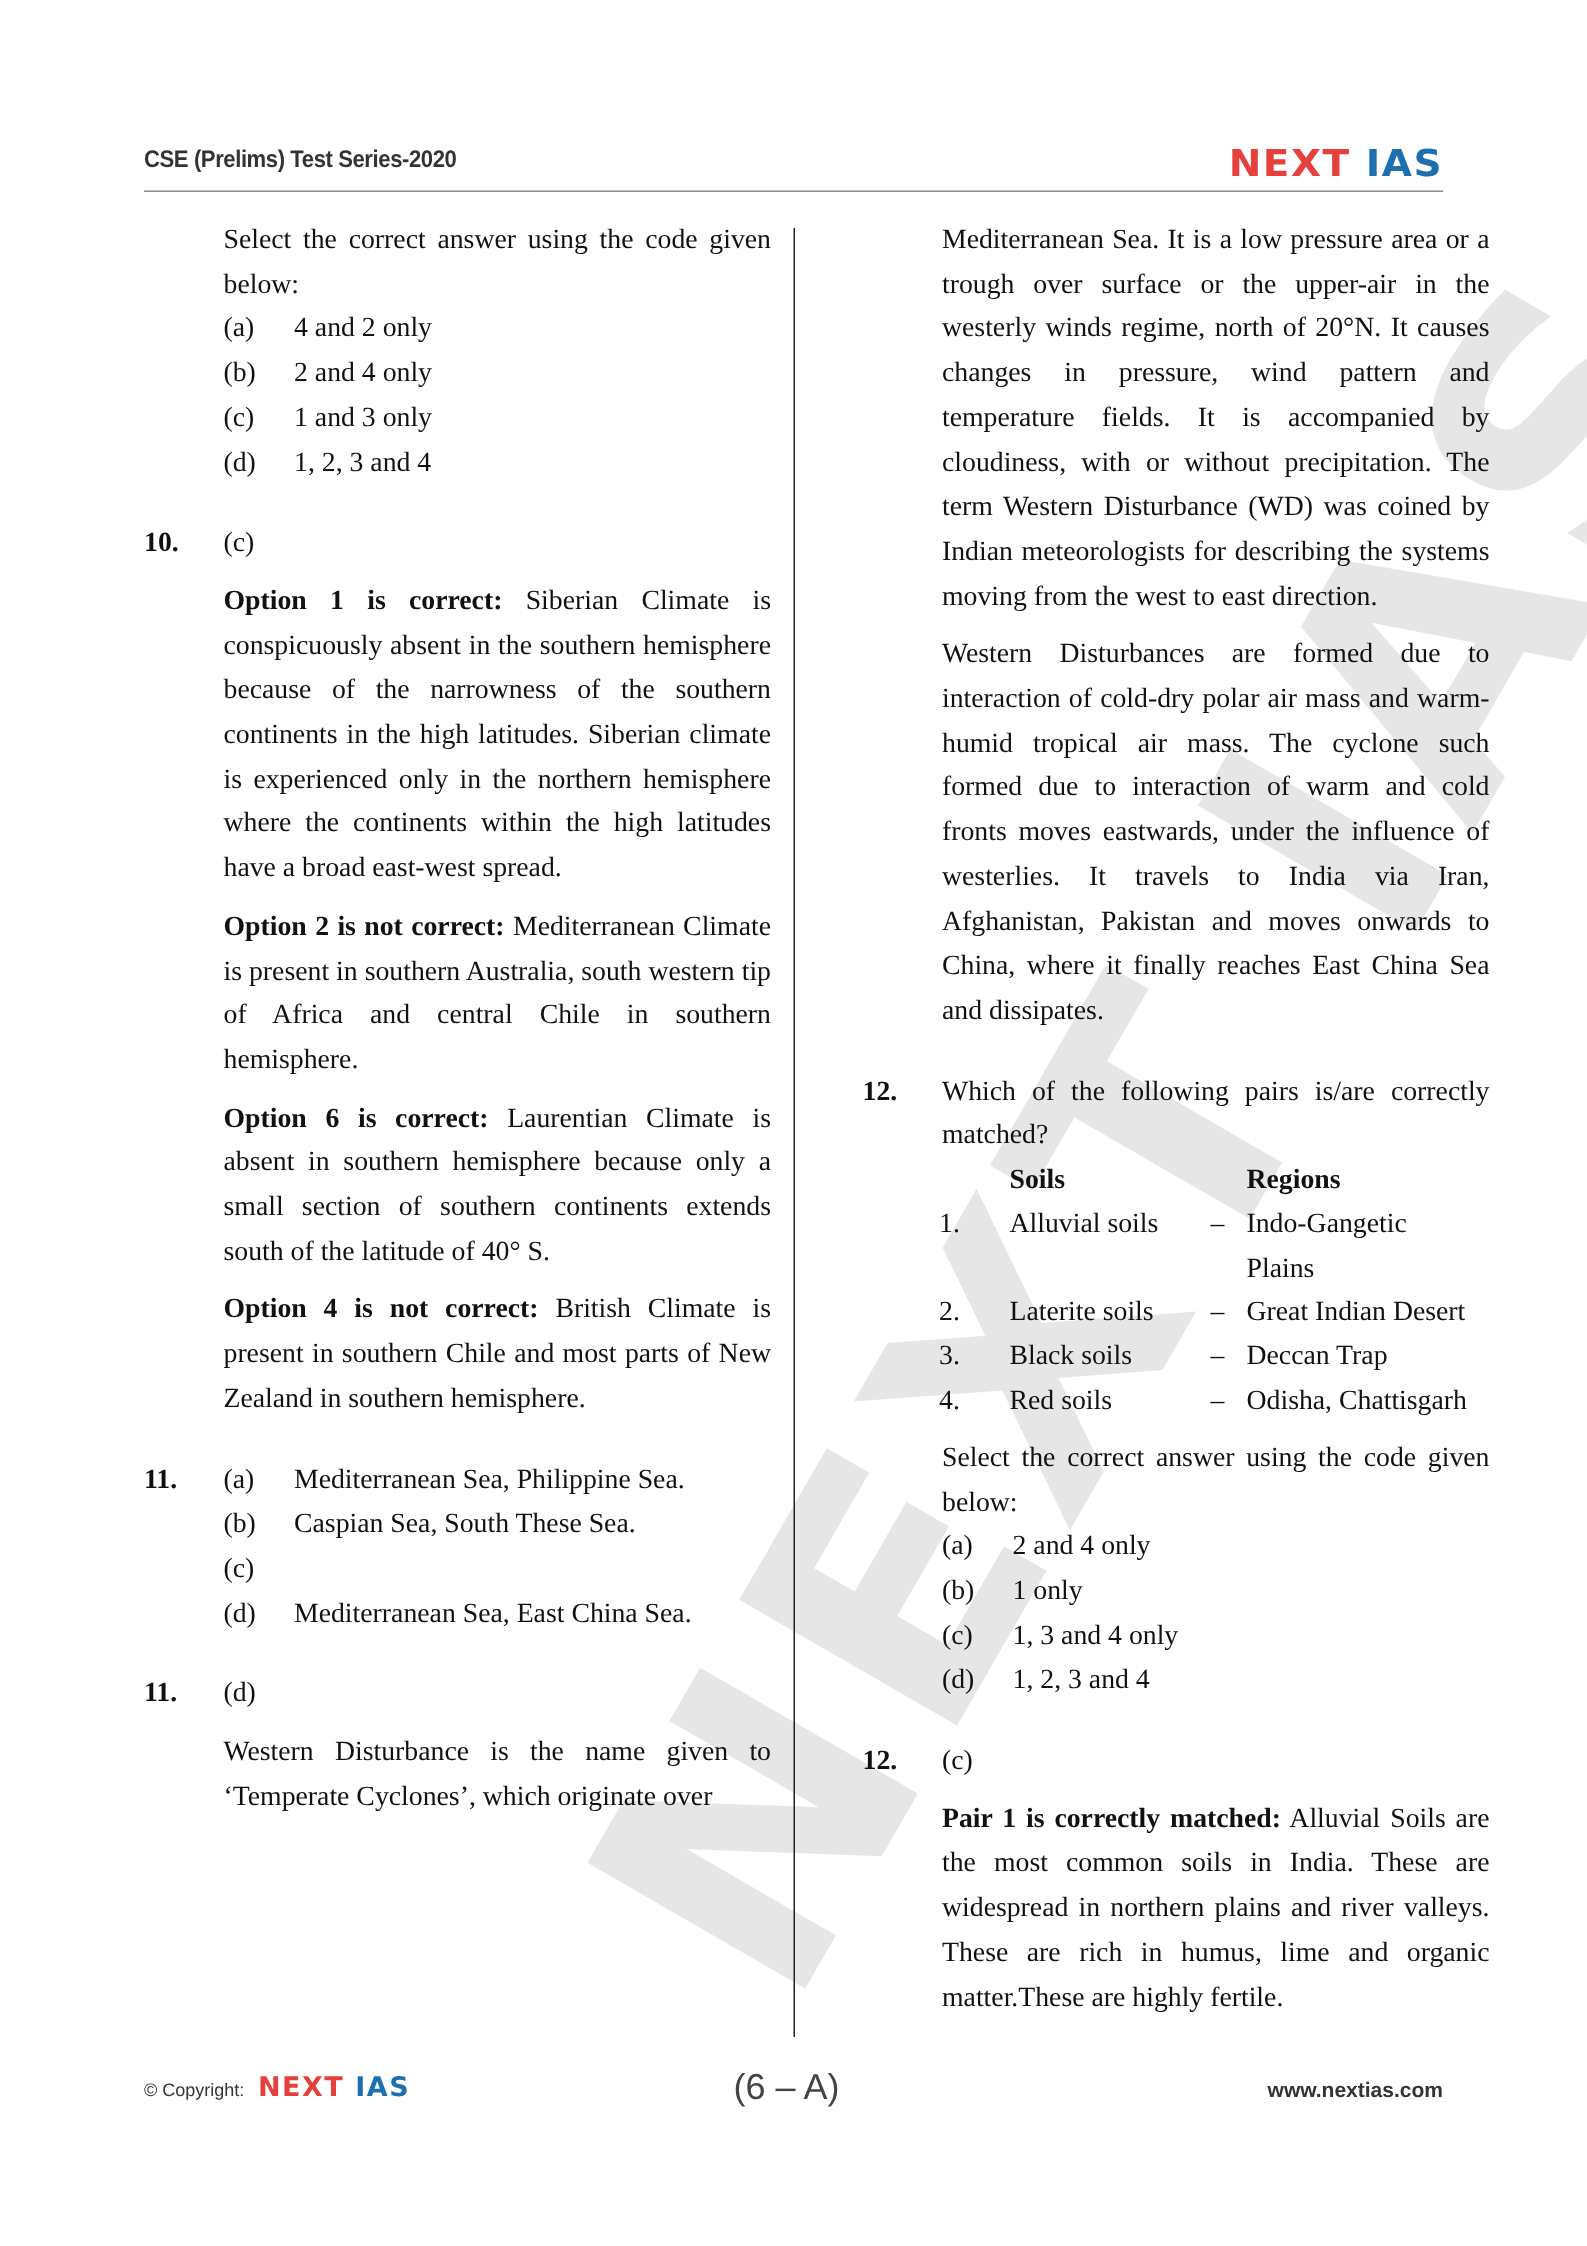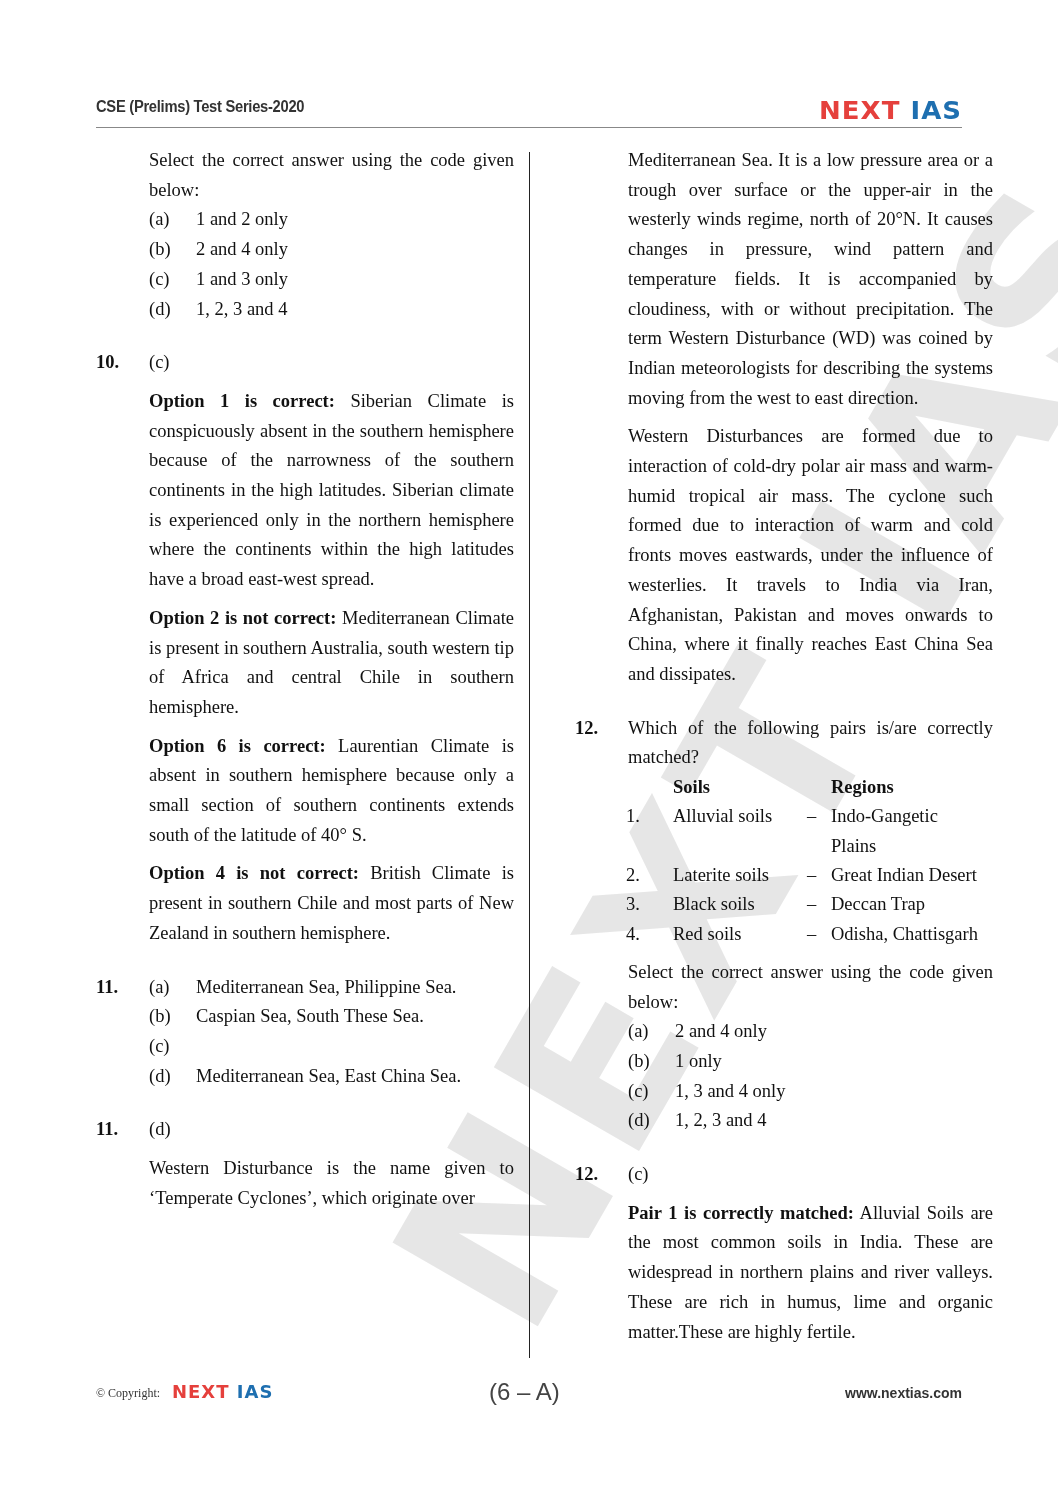--- a/index.html
+++ b/index.html
@@ -26,21 +26,21 @@
   .opt .lbl { width: 47px; flex: none; }
   .qrow { display: flex; margin-top: 24px; }
   .qrow .qnum { width: 53px; flex: none; font-weight: bold; }
   .qrow .qbody { flex: 1; text-align: justify; }
   b { font-weight: bold; }
   table.pairs { border-collapse: collapse; margin-left: 51px; font-size: 18.5px; }
   table.pairs td, table.pairs th { padding: 0; line-height: 29.3px; vertical-align: top; text-align: left; }
   table.pairs .c-num { width: 47px; }
   table.pairs .c-soil { width: 134px; }
   table.pairs .c-dash { width: 24px; }
-  .footer-copy { position: absolute; left: 96px; top: 1386px; font-family: Liberation Serif, serif; font-size: 12px; color: #333; }
+  .footer-copy { position: absolute; left: 96px; top: 1386px; font-family: Liberation Sans, sans-serif; font-size: 12px; color: #333; }
   .footer-logo { left: 172px; top: 1381px; font-size: 18px; }
   .footer-page { position: absolute; left: 489px; top: 1378px; font-family: "Liberation Sans", sans-serif; font-size: 24px; font-weight: normal; color: #444; }
   .footer-url { position: absolute; right: 96px; top: 1385px; font-family: "Liberation Sans", sans-serif; font-size: 14px; font-weight: bold; color: #333; }
 </style>
 </head>
 <body>
 
 <div class="watermark">NEXT IAS</div>
 
 <div class="header-title">CSE (Prelims) Test Series-2020</div>
@@ -50,21 +50,21 @@
 </div>
 <div class="header-rule"></div>
 
 <div class="col-divider"></div>
 
 <div class="col left">
   <div class="indent">
     <div class="para">Select the correct answer using the code given below:</div>
     <div class="opt">
         <span class="lbl">(a)</span>
-        <span>1 and 2 only</span>
+        <span>4 and 2 only</span>
       </div>
     <div class="opt">
         <span class="lbl">(b)</span>
         <span>2 and 4 only</span>
       </div>
     <div class="opt">
         <span class="lbl">(c)</span>
         <span>1 and 3 only</span>
       </div>
     <div class="opt">

